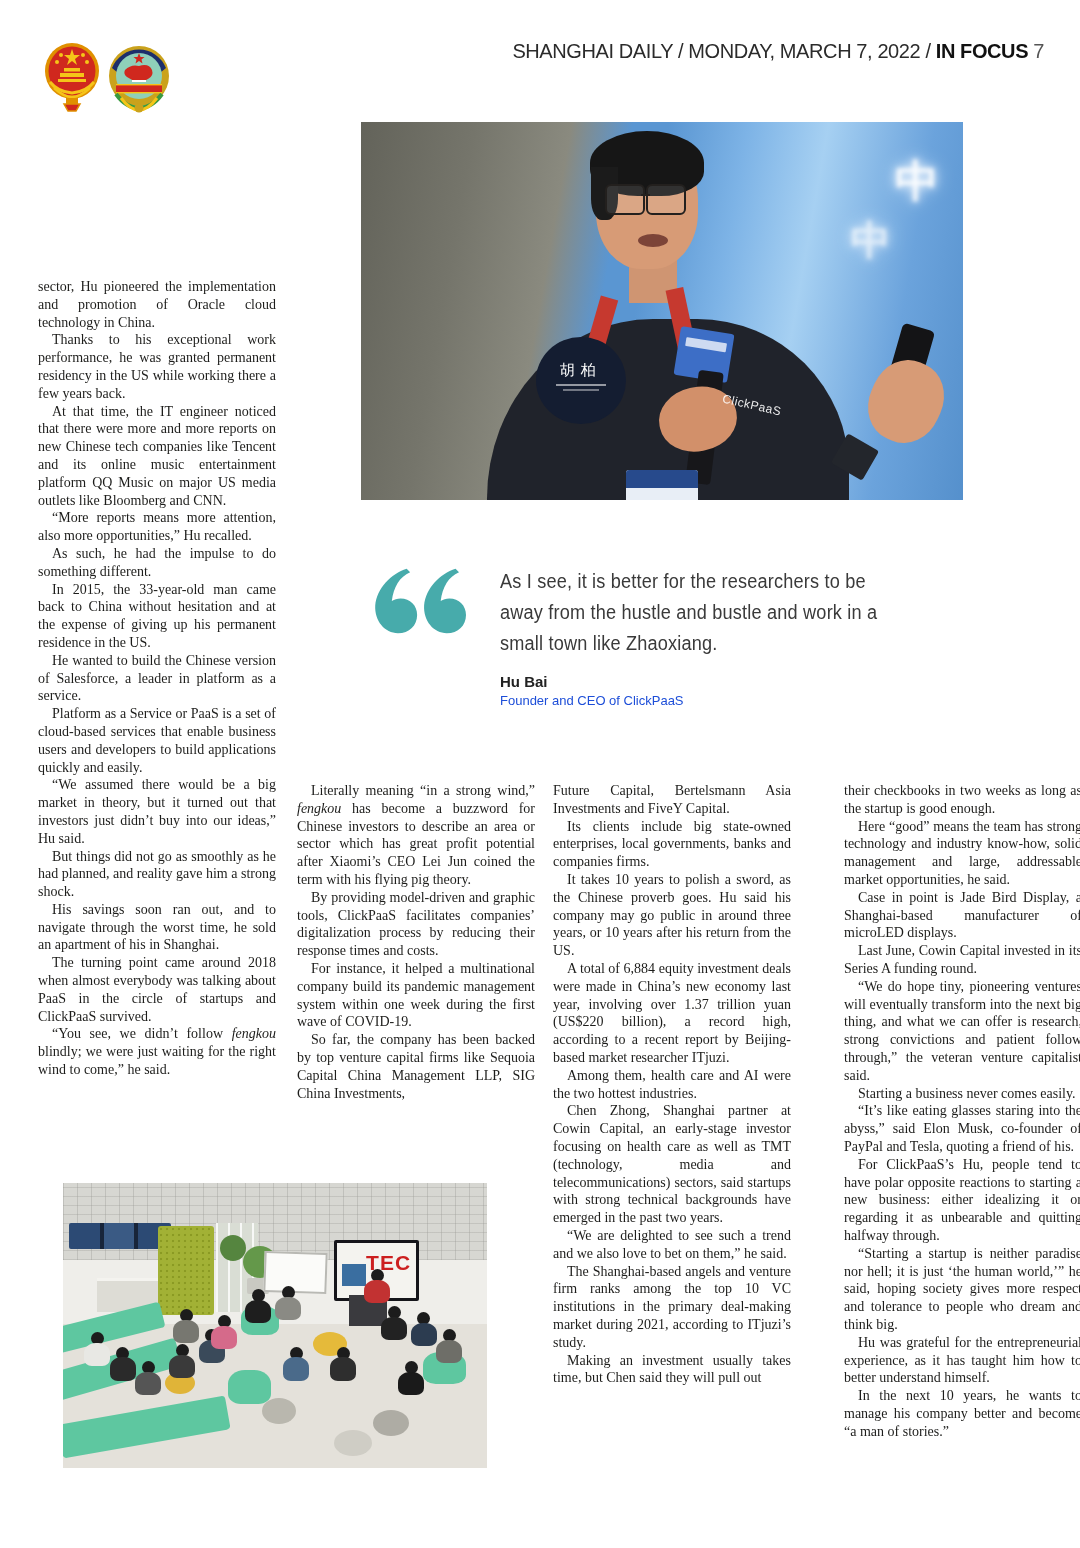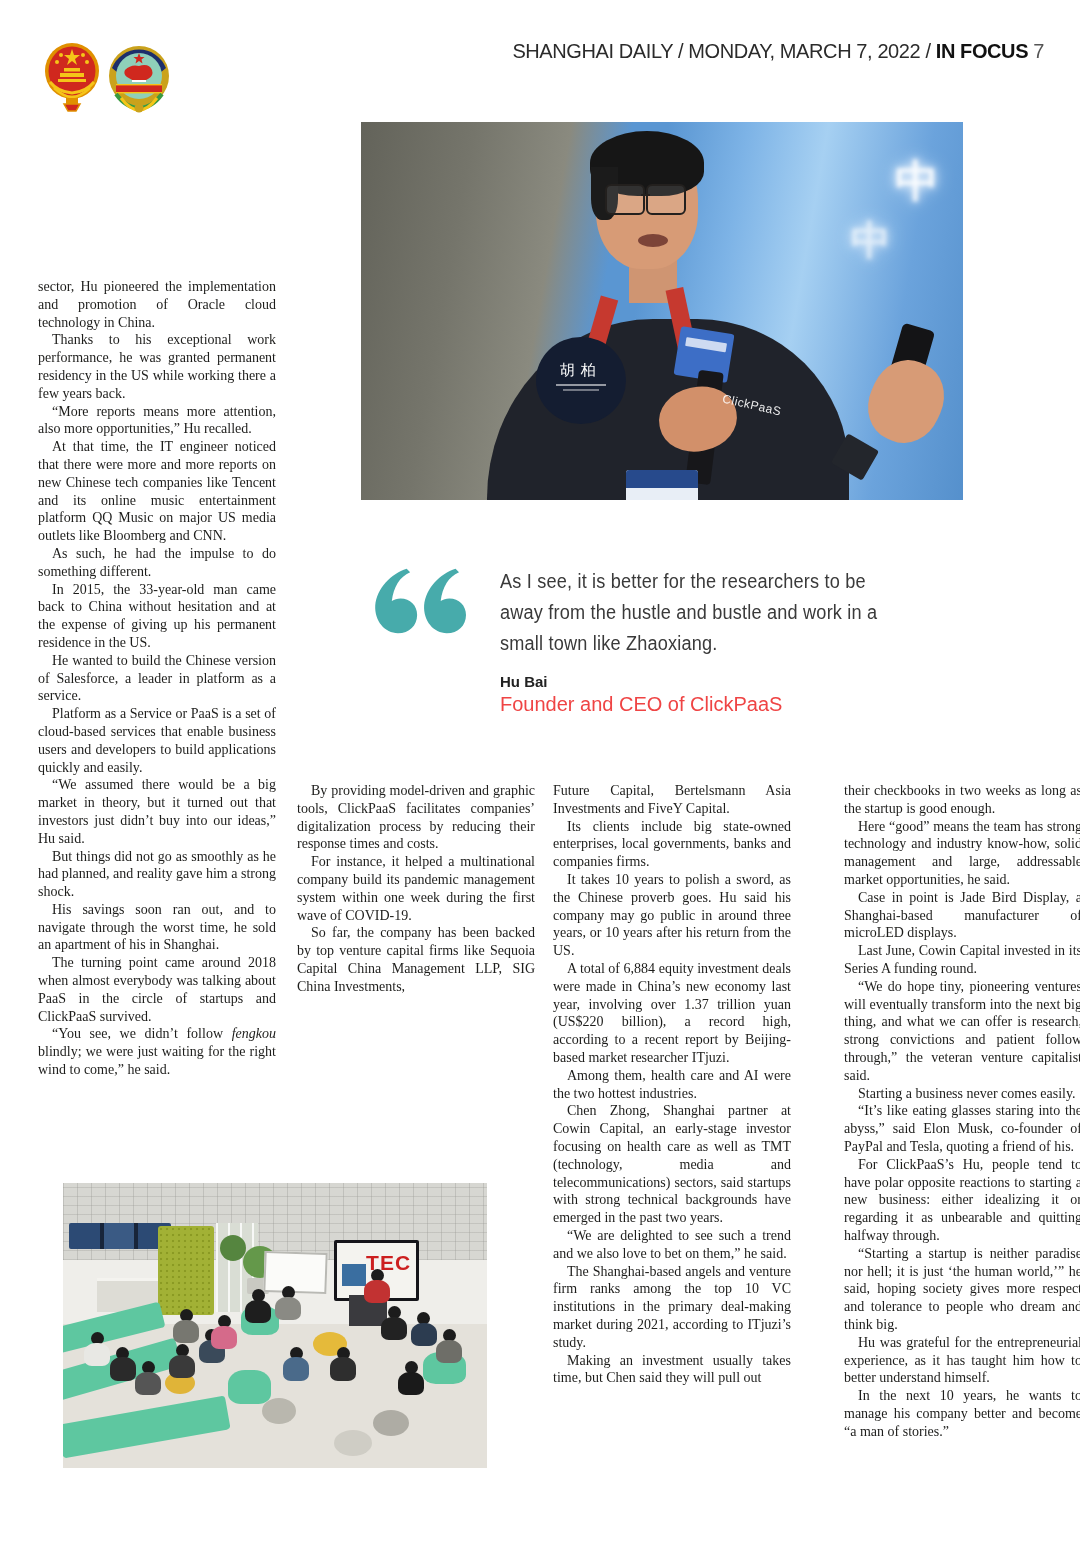--- a/index.html
+++ b/index.html
@@ -57,21 +57,21 @@
   .watch{position:absolute;left:79%;top:84%;width:6%;height:9%;background:#23262c;transform:rotate(30deg);border-radius:3px;}
   .badge-card{position:absolute;left:44%;top:92%;width:12%;height:9%;background:#e8eef6;border-radius:3px;}
   .badge-card i{position:absolute;left:0;top:0;width:100%;height:55%;background:#274a8c;border-radius:3px 3px 0 0;}
 
   
   .quote-mark{position:absolute;left:370px;top:560px;}
   .quote-block{position:absolute;left:500px;top:566px;width:430px;}
   .quote-line{font-family:"Liberation Sans",sans-serif;font-size:19.5px;line-height:31px;color:#3a3a3a;
               letter-spacing:.2px;transform:scaleX(.93);transform-origin:0 50%;white-space:nowrap;}
   .quote-author{margin-top:14px;font-family:"Liberation Sans",sans-serif;font-weight:bold;font-size:15px;color:#222;}
-  .quote-role{margin-top:3px;font-family:"Liberation Sans",sans-serif;font-size:20px;color:#ef4444;}
+  .quote-role{margin-top:3px;font-family:"Liberation Sans",sans-serif;font-size:13px;color:#1d4ed8;}
 
   
   .col{position:absolute;width:238px;text-align:justify;font-size:14px;line-height:17.8px;overflow:hidden;}
   .col p{margin:0;text-indent:14px;}
   .col p.cont{text-indent:0;}
   .col p em{font-style:italic;}
   #col1{left:38px;top:278px;height:880px;}
   #col2{left:297px;top:782px;height:372px;}
   #col3{left:553px;top:782px;height:748px;}
   #col4{left:844px;top:782px;height:748px;}
@@ -216,33 +216,34 @@
         <div class="quote-line">away from the hustle and bustle and work in a</div>
         <div class="quote-line">small town like Zhaoxiang.</div>
       </div>
     <div class="quote-author">Hu Bai</div>
     <div class="quote-role">Founder and CEO of ClickPaaS</div>
   </div>
 
   <div class="col" id="col1">
       <p class="cont">sector, Hu pioneered the implementation and promotion of Oracle cloud technology in China.</p>
       <p>Thanks to his exceptional work performance, he was granted permanent residency in the US while working there a few years back.</p>
+      <p>At that time, the IT engineer noticed that there were more and more reports on new Chinese tech companies like Tencent and its online music entertainment platform QQ Music on major US media outlets like Bloomberg and CNN.</p>
       <p>“More reports means more attention, also more opportunities,” Hu recalled.</p>
-      <p>At that time, the IT engineer noticed that there were more and more reports on new Chinese tech companies like Tencent and its online music entertainment platform QQ Music on major US media outlets like Bloomberg and CNN.</p>
       <p>As such, he had the impulse to do something different.</p>
       <p>In 2015, the 33-year-old man came back to China without hesitation and at the expense of giving up his permanent residence in the US.</p>
       <p>He wanted to build the Chinese version of Salesforce, a leader in platform as a service.</p>
       <p>Platform as a Service or PaaS is a set of cloud-based services that enable business users and developers to build applications quickly and easily.</p>
       <p>“We assumed there would be a big market in theory, but it turned out that investors just didn’t buy into our ideas,” Hu said.</p>
       <p>But things did not go as smoothly as he had planned, and reality gave him a strong shock.</p>
       <p>His savings soon ran out, and to navigate through the worst time, he sold an apartment of his in Shanghai.</p>
       <p>The turning point came around 2018 when almost everybody was talking about PaaS in the circle of startups and ClickPaaS survived.</p>
       <p>“You see, we didn’t follow <em>fengkou</em> blindly; we were just waiting for the right wind to come,” he said.</p>
     </div>
   <div class="col" id="col2">
+      <p>Literally meaning “in a strong wind,” <em>fengkou</em> has become a buzzword for Chinese investors to describe an area or sector which has great profit potential after Xiaomi’s CEO Lei Jun coined the term with his flying pig theory.</p>
       <p>By providing model-driven and graphic tools, ClickPaaS facilitates companies’ digitalization process by reducing their response times and costs.</p>
       <p>For instance, it helped a multinational company build its pandemic management system within one week during the first wave of COVID-19.</p>
       <p>So far, the company has been backed by top venture capital firms like Sequoia Capital China Management LLP, SIG China Investments,</p>
     </div>
   <div class="col" id="col3">
       <p class="cont">Future Capital, Bertelsmann Asia Investments and FiveY Capital.</p>
       <p>Its clients include big state-owned enterprises, local governments, banks and companies firms.</p>
       <p>It takes 10 years to polish a sword, as the Chinese proverb goes. Hu said his company may go public in around three years, or 10 years after his return from the US.</p>
       <p>A total of 6,884 equity investment deals were made in China’s new economy last year, involving over 1.37 trillion yuan (US$220 billion), a record high, according to a recent report by Beijing-based market researcher ITjuzi.</p>
       <p>Among them, health care and AI were the two hottest industries.</p>

